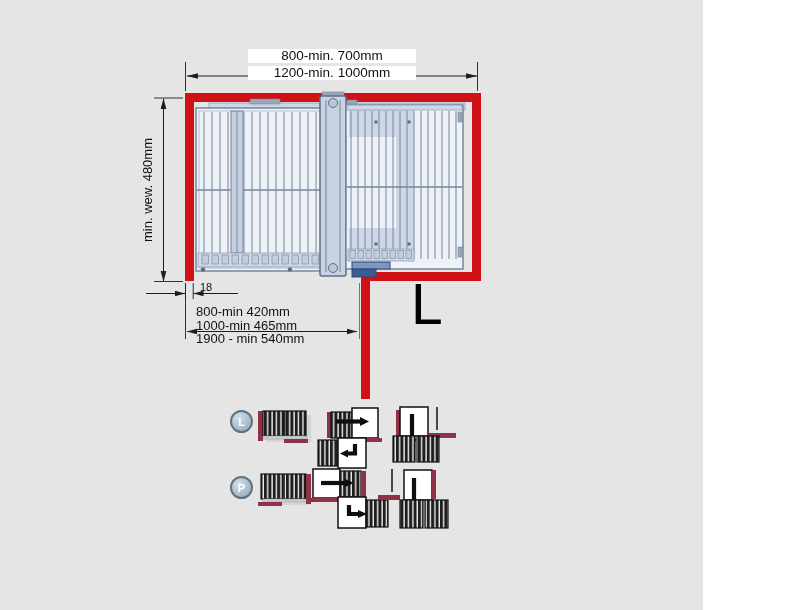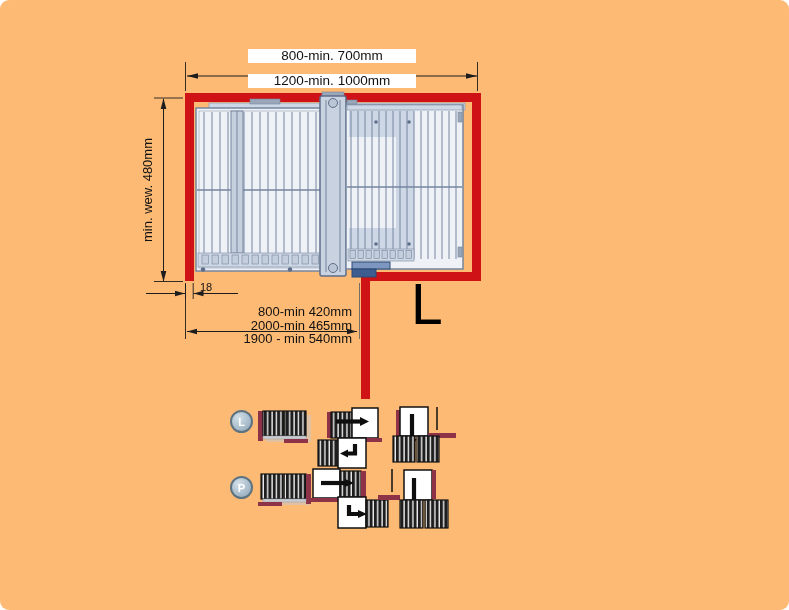--- a/index.html
+++ b/index.html
@@ -1,23 +1,23 @@
 <!DOCTYPE html>
 <html style="--wall_red: #cf1215; --maroon: #8e3247; --basket_line: #76869f; --basket_fill: #eef1f6; --panel_fill: #cdd7e5; --dim: #1d1d1d;"><head>
 <meta charset="utf-8">
 <style>
   html,body{margin:0;padding:0;background:#fff;}
-  .canvas{position:relative;width:789px;height:610px;background:#fdba74;overflow:hidden;
-          font-family:"Liberation Sans",sans-serif;color:#111;border-radius:9px;}
+  .canvas{position:relative;width:703px;height:610px;background:#e5e5e5;overflow:hidden;
+          font-family:"Liberation Sans",sans-serif;color:#111;}
   .gfx{position:absolute;left:0;top:0;z-index:1;}
   .lbl{position:absolute;z-index:2;white-space:nowrap;}
   .dim-top{left:248px;top:49px;width:168px;text-align:center;font-size:13.5px;line-height:14px;}
   .dim-top .ln{display:block;background:#fff;padding:0 2px;}
-  .dim-top .ln3{margin-top:11px;}
-  .dim-bottom{left:196px;top:305px;width:156px;text-align:right;font-size:13px;line-height:13.5px;}
+  .dim-top .ln3{margin-top:3px;}
+  .dim-bottom{left:196px;top:305px;width:156px;text-align:left;font-size:13px;line-height:13.5px;}
   .dim-left{left:83px;top:182px;width:130px;height:16px;text-align:center;font-size:13px;
             transform:rotate(-90deg);}
   .wall-thick{left:200px;top:281px;font-size:11px;}
   .big-letter{left:411px;top:276px;font-size:57px;line-height:1;color:#000;}
   .badge{position:absolute;z-index:2;width:19px;height:19px;border-radius:50%;
          background:radial-gradient(circle at 35% 30%, #d3e0e9, #8ca4b6);
          border:2px solid #5e7382;color:#fff;font-weight:bold;font-size:11px;
          display:flex;align-items:center;justify-content:center;}
   .badge-l{left:230px;top:410px;}
   .badge-p{left:230px;top:476px;}
@@ -244,21 +244,21 @@
     <span class="ln">800-min. 700mm</span>
     <span class="ln ln3">1200-min. 1000mm</span>
   </div>
 
   <div class="lbl dim-left">min. wew. 480mm</div>
 
   <div class="lbl wall-thick">18</div>
 
   <div class="lbl dim-bottom">
     <span>800-min 420mm</span><br>
-    <span>2000-min 465mm</span><br>
+    <span>1000-min 465mm</span><br>
     <span>1900 - min 540mm</span>
   </div>
 
   <div class="lbl big-letter">L</div>
 
   <div class="badge badge-l">L</div>
   <div class="badge badge-p">P</div>
 
 </div>
 

